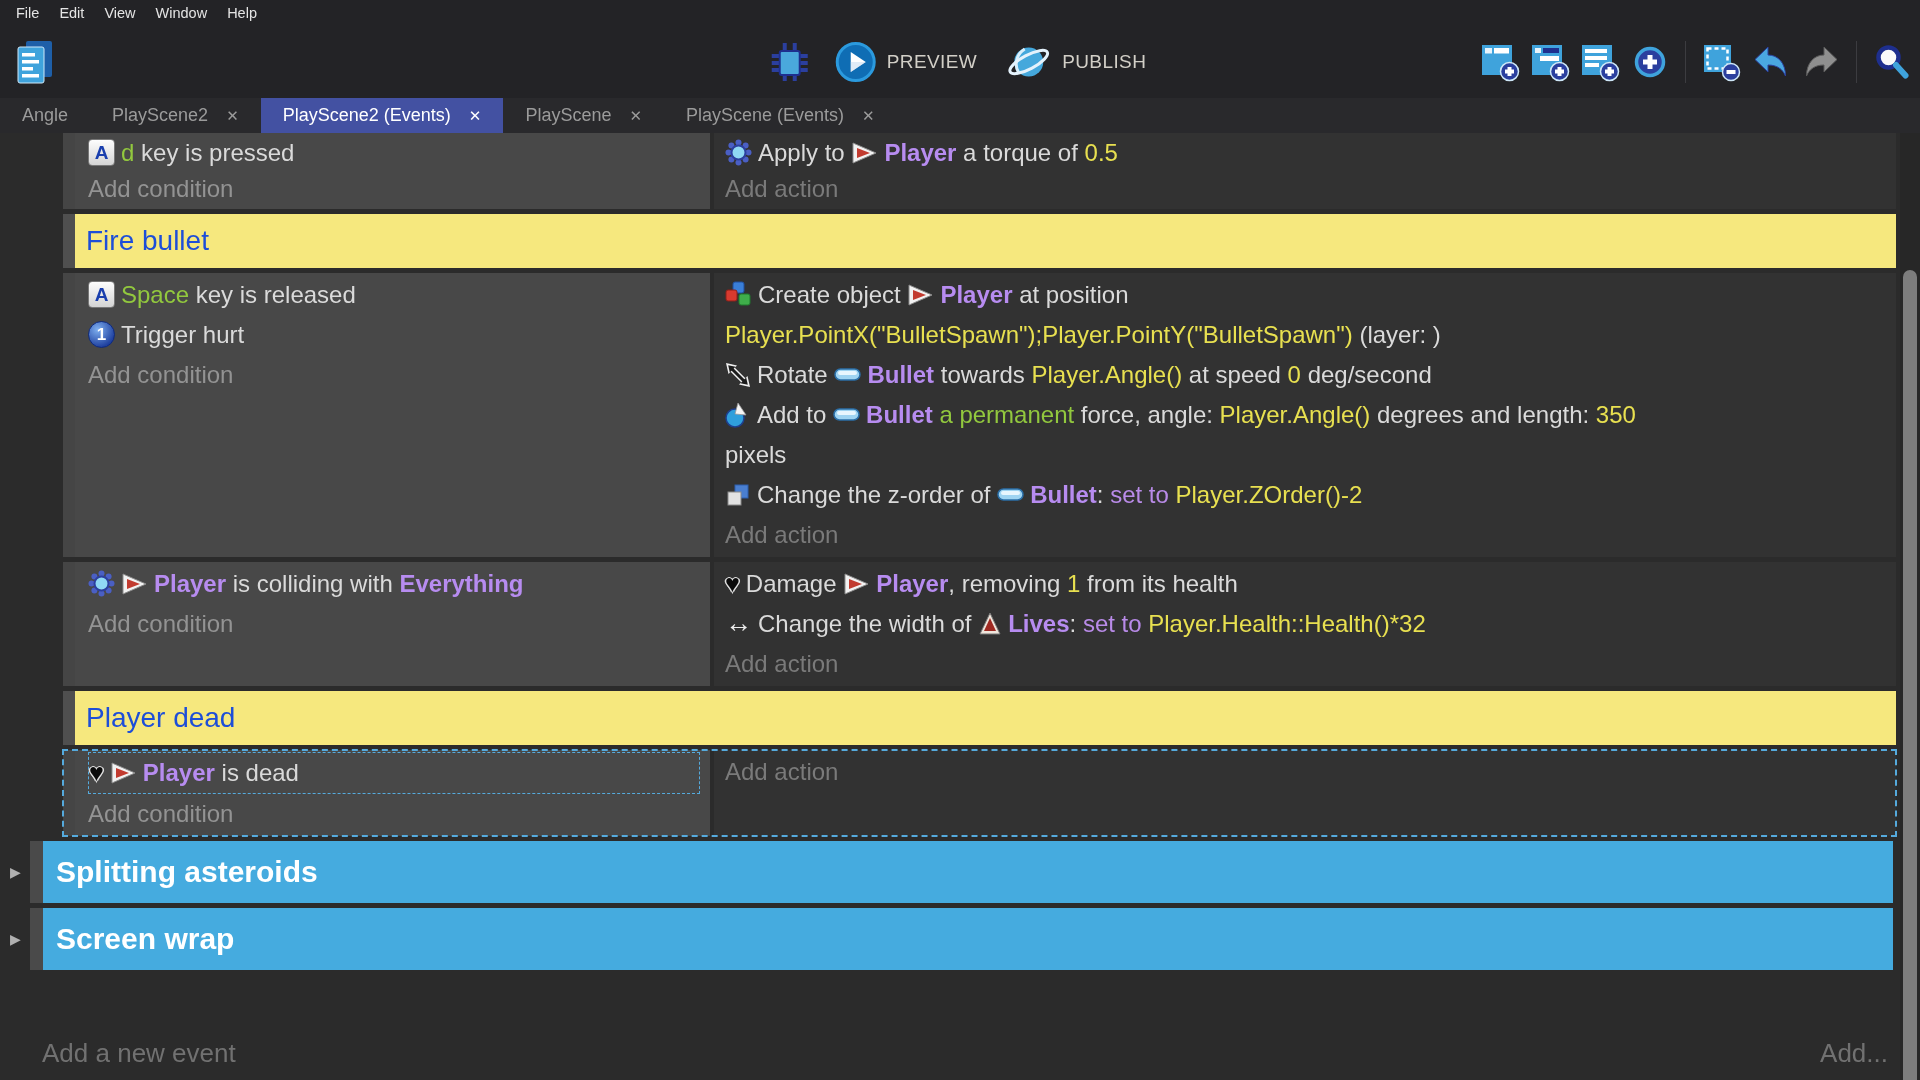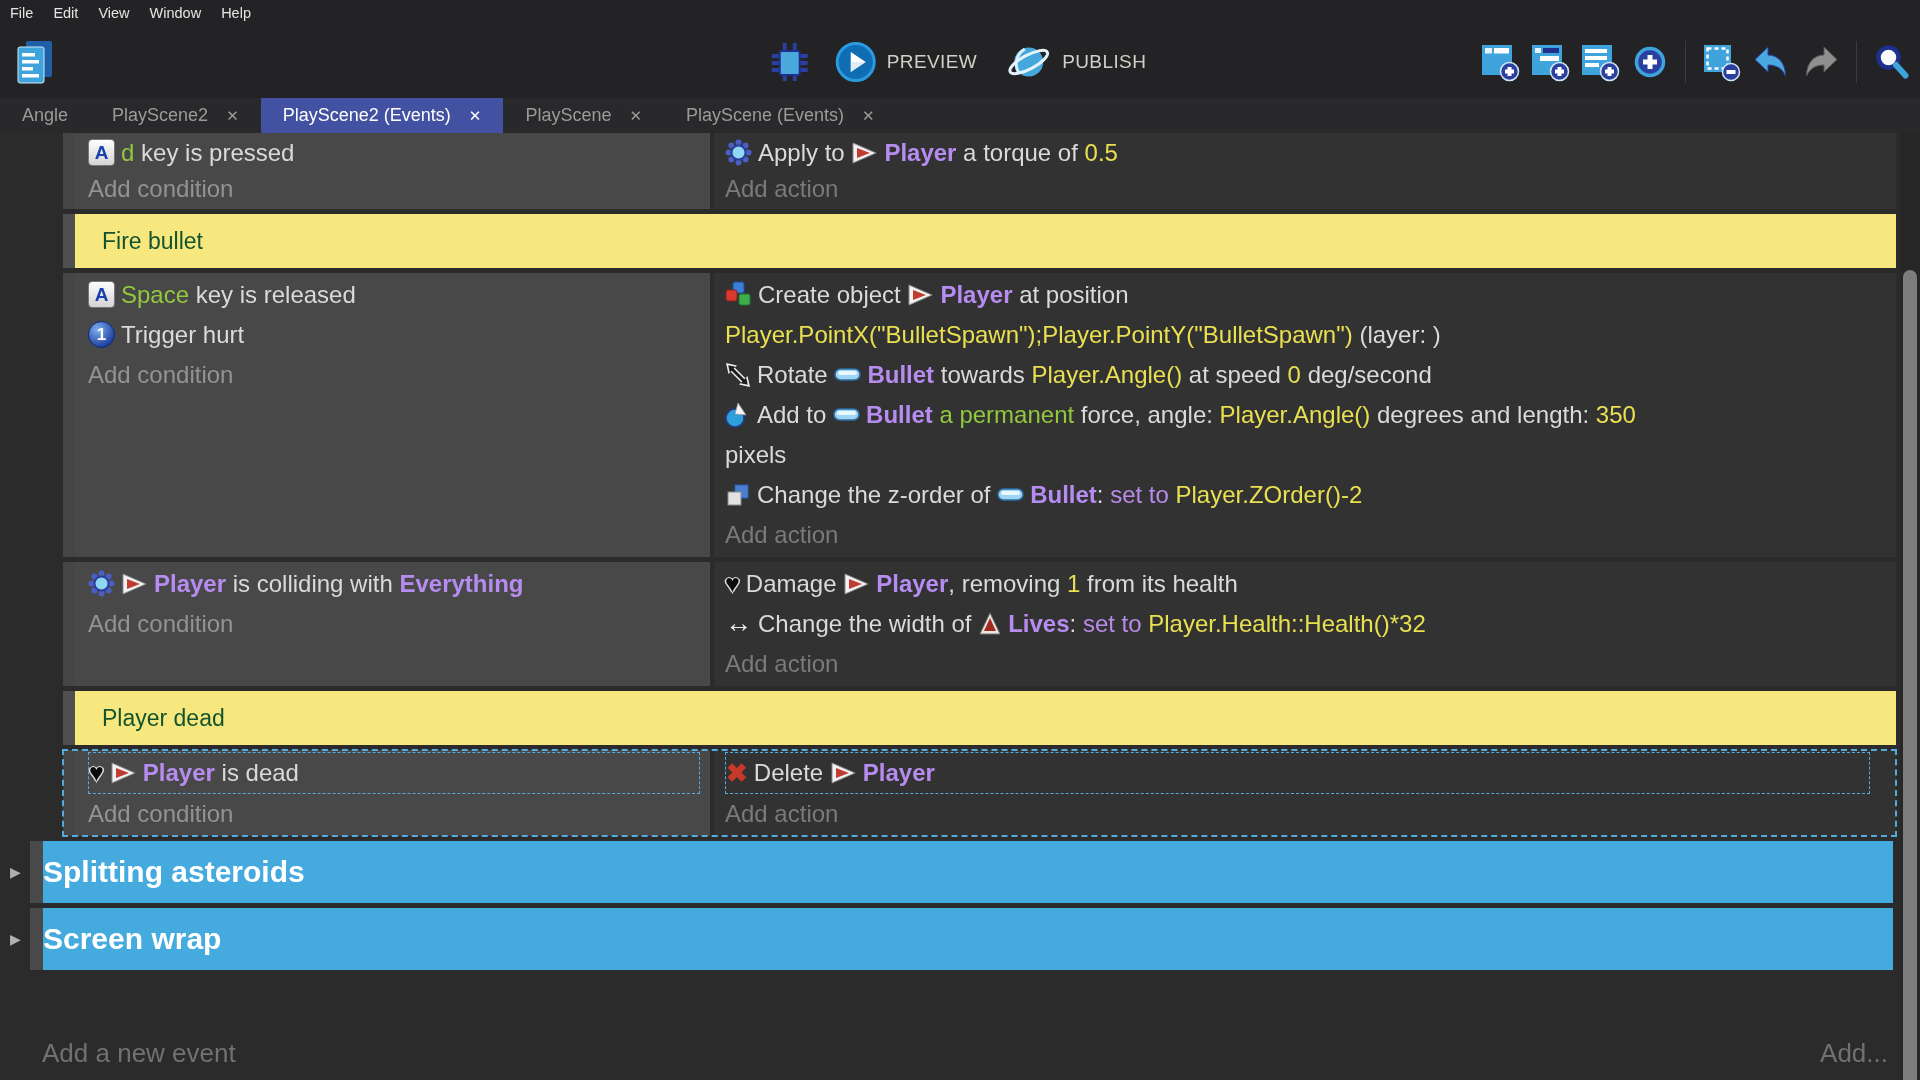--- a/index.html
+++ b/index.html
@@ -1,20 +1,20 @@
 <!DOCTYPE html>
 <html style="--accent-blue: #3fa3dc; --active-tab: #4351a2; --comment-bg: #f6e87e; --group-bg: #45abdf; --selection: #55aadd; --object-text: #b78cf0; --expression-text: #e8e050; --parameter-text: #92c83e; --operator-text: #b98be8; --condition-bg: #484848; --action-bg: #323232;"><head>
 <meta charset="utf-8">
 <style>
   html,body{margin:0;padding:0;background:#1a1a1a}
   .app{position:relative;width:1920px;height:1080px;background:#2b2b2b;overflow:hidden;
        font-family:"Liberation Sans",sans-serif;-webkit-font-smoothing:antialiased}
 
   
-  .menubar{height:26px;background:#232326;display:flex;align-items:center;padding-left:0}
+  .menubar{height:26px;background:#232326;display:flex;align-items:center;padding-left:6px}
   .menu-item{color:#e4e4e4;font-size:14.5px;padding:0 10px;background:none;border:none;font-family:inherit;cursor:default}
   .toolbar{height:72px;background:#232326;position:relative}
   .tbtn{background:none;border:none;padding:0;display:flex;align-items:center;cursor:default}
   .appicon{position:absolute;left:14px;top:13px}
   .toolbar-center{position:absolute;left:50%;top:0;height:72px;transform:translateX(-50%);
                   display:flex;align-items:center;gap:16px}
   .tb-label-btn{display:flex;align-items:center;gap:9px;background:none;border:none;
                 color:#d2cfc7;font-size:19px;font-family:inherit;letter-spacing:.4px;cursor:default}
   .toolbar-right{position:absolute;right:8px;top:0;height:72px;display:flex;align-items:center;gap:10px}
   .tsep{width:1px;height:42px;background:#3c3c40;margin:0 5px}
@@ -50,28 +50,28 @@
         background:radial-gradient(circle at 35% 30%,#7fb0f0,#1e3f9e 75%);
         border:1px solid #0e2a7e;color:#fff;font-weight:bold;font-size:17px;line-height:25px;
         text-align:center;box-sizing:border-box}
   .heart{font-size:25px;line-height:1;color:#0b0b0b;
          text-shadow:-1.5px 0 #e0e0e0,1.5px 0 #e0e0e0,0 -1.5px #e0e0e0,0 1.5px #e0e0e0}
   .warrow{font-size:27px;line-height:1;color:#ececec;font-weight:bold}
   .delx{font-size:26px;line-height:1;color:#c8392c;font-weight:bold}
 
   .crow{display:flex;margin-left:63px;margin-bottom:5px;height:54px}
   .crow .handle{background:#4f4f4f}
-  .cbody{flex:1;background:var(--comment-bg,#f6e87e);color:#14532d;font-size:23px;
-         display:flex;align-items:center;padding-left:27px}
+  .cbody{flex:1;background:var(--comment-bg,#f6e87e);color:#1d4ed8;font-size:28px;
+         display:flex;align-items:center;padding-left:11px}
 
   .grow{position:relative;margin-bottom:5px;height:62px;display:flex}
   .garr{position:absolute;left:10px;top:50%;transform:translateY(-50%);color:#b0b0b0;font-size:14px;line-height:1}
   .ghandle{width:13px;margin-left:30px;background:#4a4a4a;flex:none}
   .gbar{flex:1;margin-right:3px;background:var(--group-bg,#45abdf);color:#fff;font-size:30px;
-        font-weight:bold;display:flex;align-items:center;}
+        font-weight:bold;display:flex;align-items:center;padding-left:13px}
 
   .footer{position:absolute;left:42px;right:32px;top:1038px;display:flex;
           justify-content:space-between;color:#717171;font-size:26px}
 
   .sbtrack{position:absolute;right:0;top:133px;bottom:0;width:20px;background:#272727}
   .sbthumb{position:absolute;left:3px;right:3px;top:137px;bottom:0;background:#7d7d7d;border-radius:8px 8px 0 0}
 </style>
 </head>
 <body>
 
@@ -348,24 +348,20 @@
         <div class="handle"></div>
         <div class="cond">
           <div class="line"><span class="ic"><span class="heart">♥</span></span><span class="ic"><svg width="27" height="24" viewBox="0 0 27 24">
                 <polygon points="2,2 25,12 2,22" fill="#f2f2f2" stroke="#8a8a8a" stroke-width="1"></polygon>
                 <polygon points="6,7 19,12 6,17" fill="#c23b30"></polygon>
               </svg></span><span class="obj">Player</span><span class=""> is dead</span></div>
           <div class="ph">Add condition</div>
         </div>
         <div class="cgap"></div>
         <div class="act">
-          <div class="line"><span class="ic"><span class="delx">✖</span></span><span class="">Delete </span><span class="ic"><svg width="27" height="24" viewBox="0 0 27 24">
-                <polygon points="2,2 25,12 2,22" fill="#f2f2f2" stroke="#8a8a8a" stroke-width="1"></polygon>
-                <polygon points="6,7 19,12 6,17" fill="#c23b30"></polygon>
-              </svg></span><span class="obj">Player</span></div>
           <div class="ph">Add action</div>
         </div>
       </div>
       <div class="grow">
         <span class="garr">▶</span>
         <div class="ghandle"></div>
         <div class="gbar">Splitting asteroids</div>
       </div>
       <div class="grow">
         <span class="garr">▶</span>

